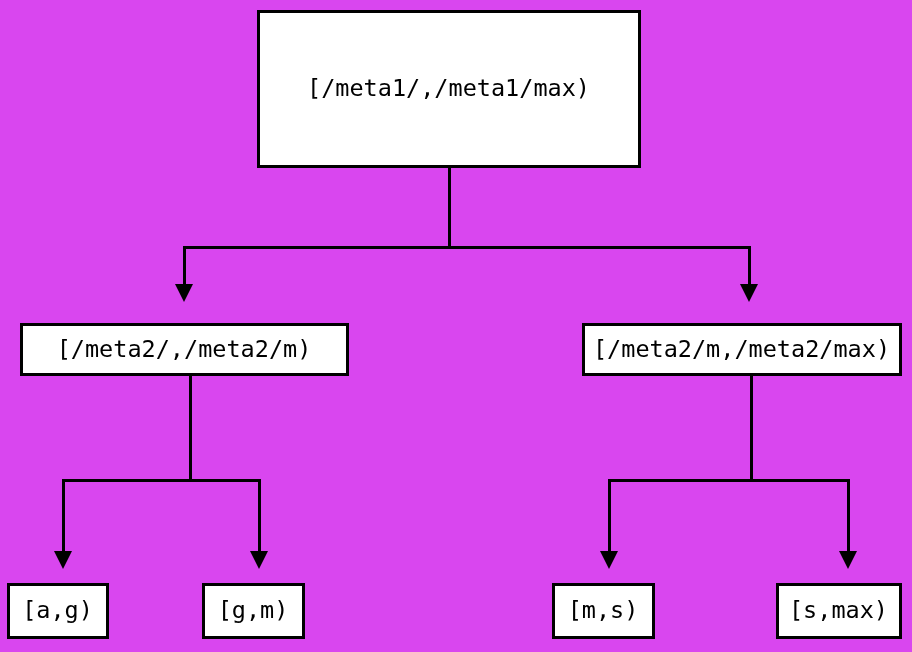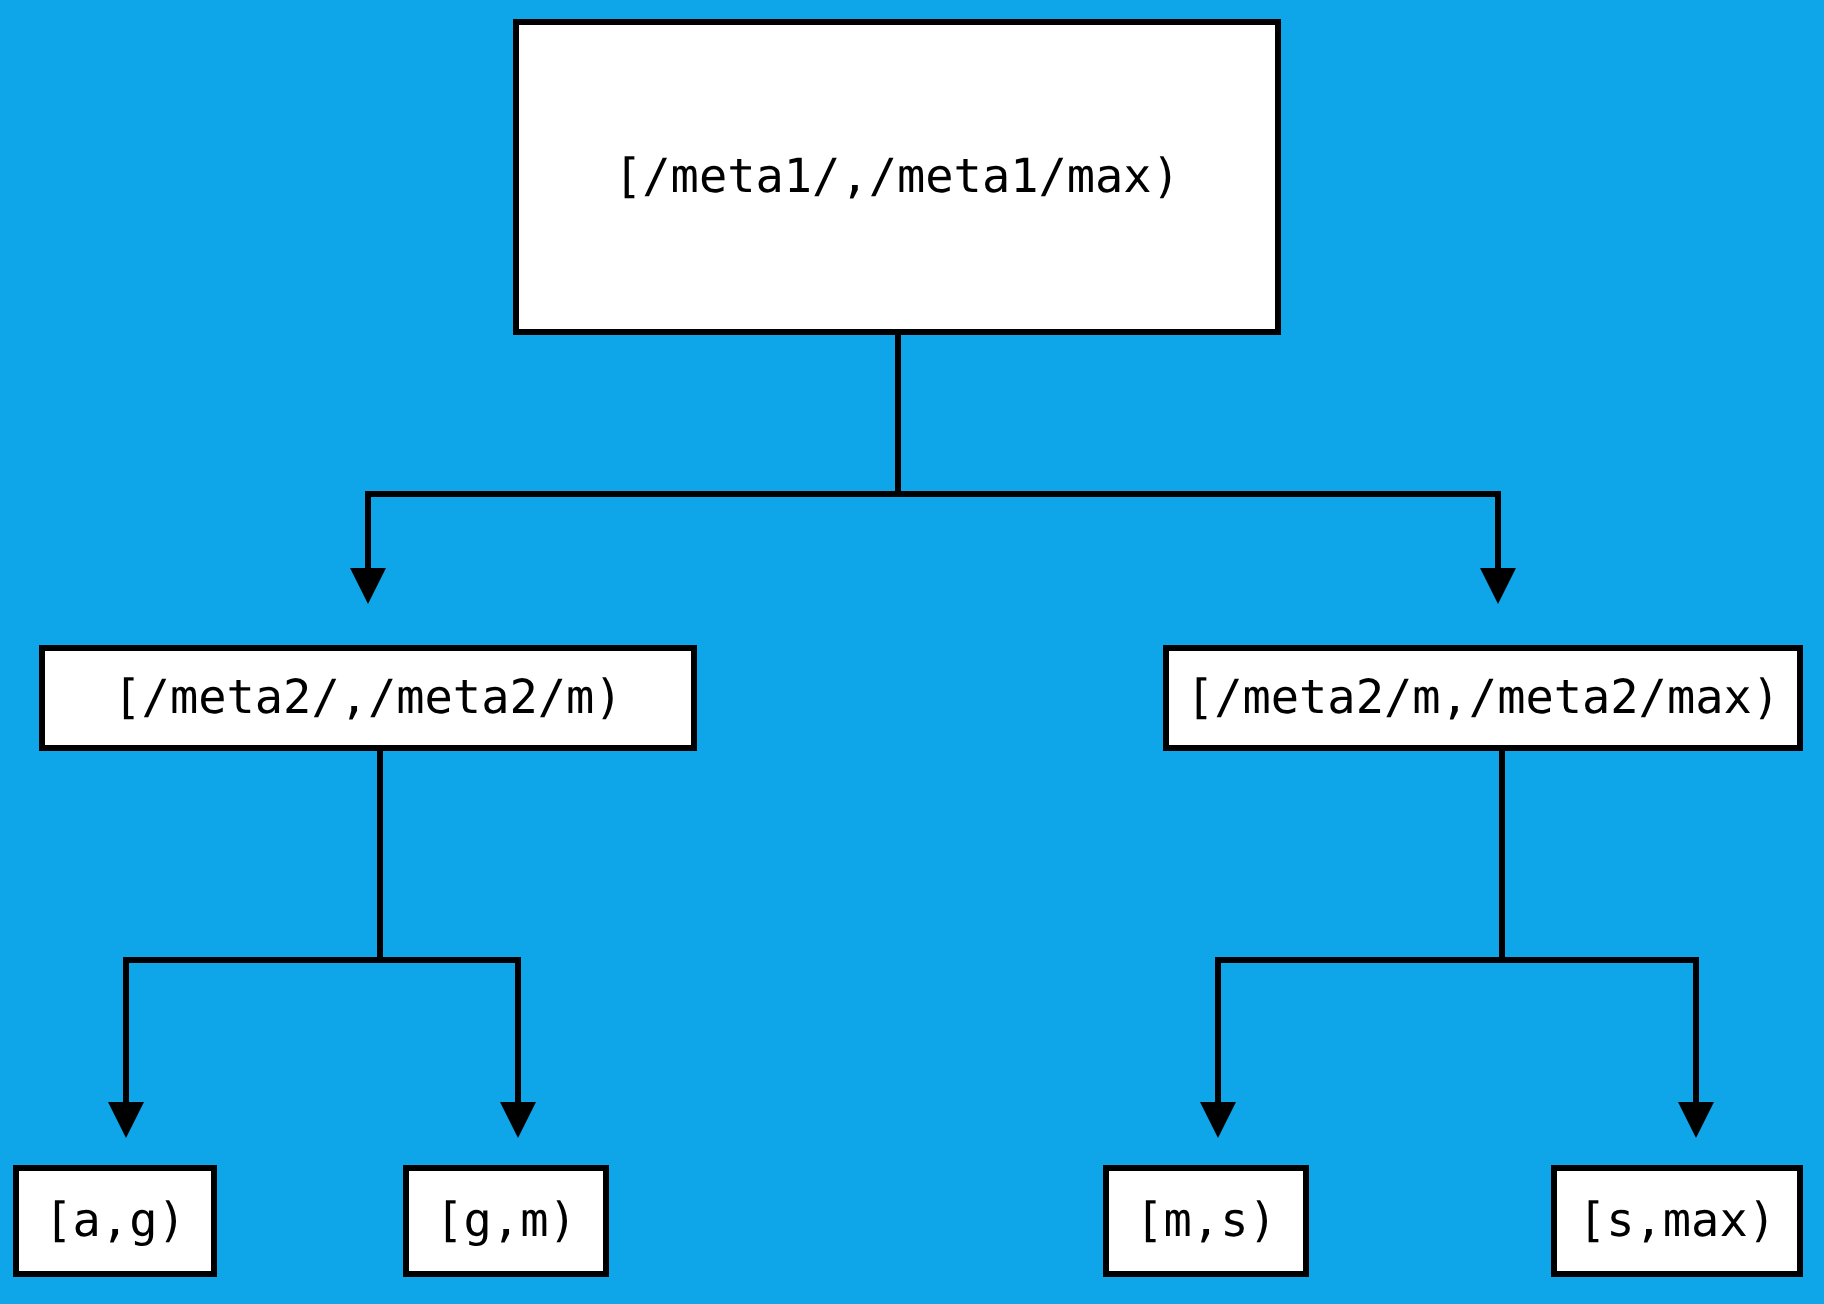--- a/index.html
+++ b/index.html
@@ -11,21 +11,21 @@
   body {
     width: 912px;
     height: 652px;
     font-family: "DejaVu Sans Mono", monospace;
     overflow: hidden;
   }
   #diagram-root {
     position: relative;
     width: 912px;
     height: 652px;
-    background: #0ea5e9;
+    background: #d946ef;
   }
   svg.tree-canvas {
     position: absolute;
     left: 0;
     top: 0;
     width: 912px;
     height: 652px;
     display: block;
   }
   .node-box {

